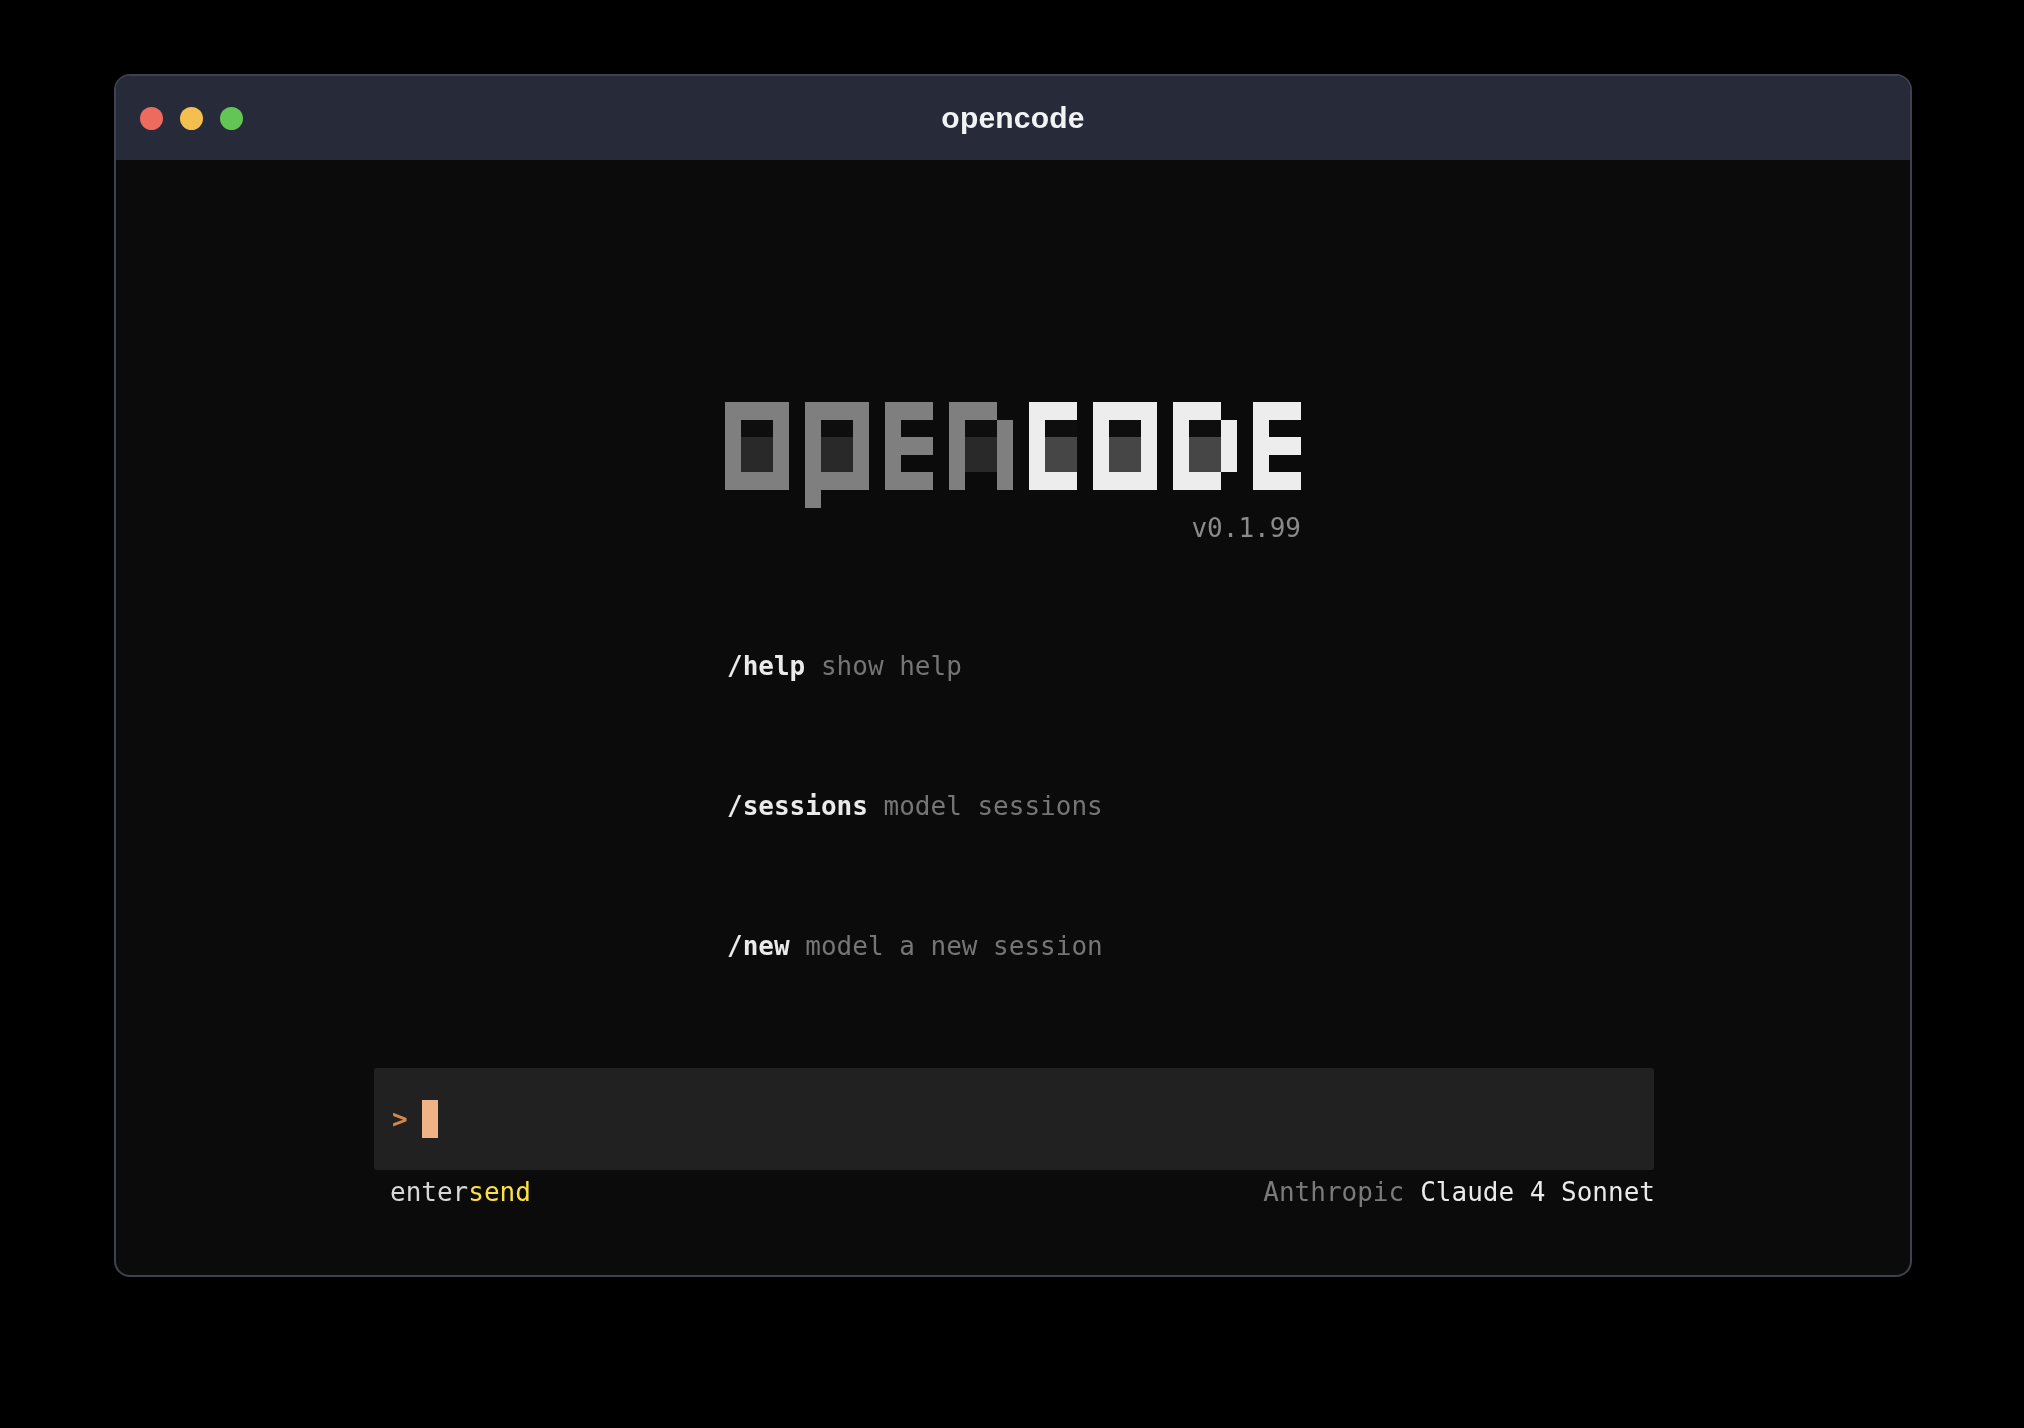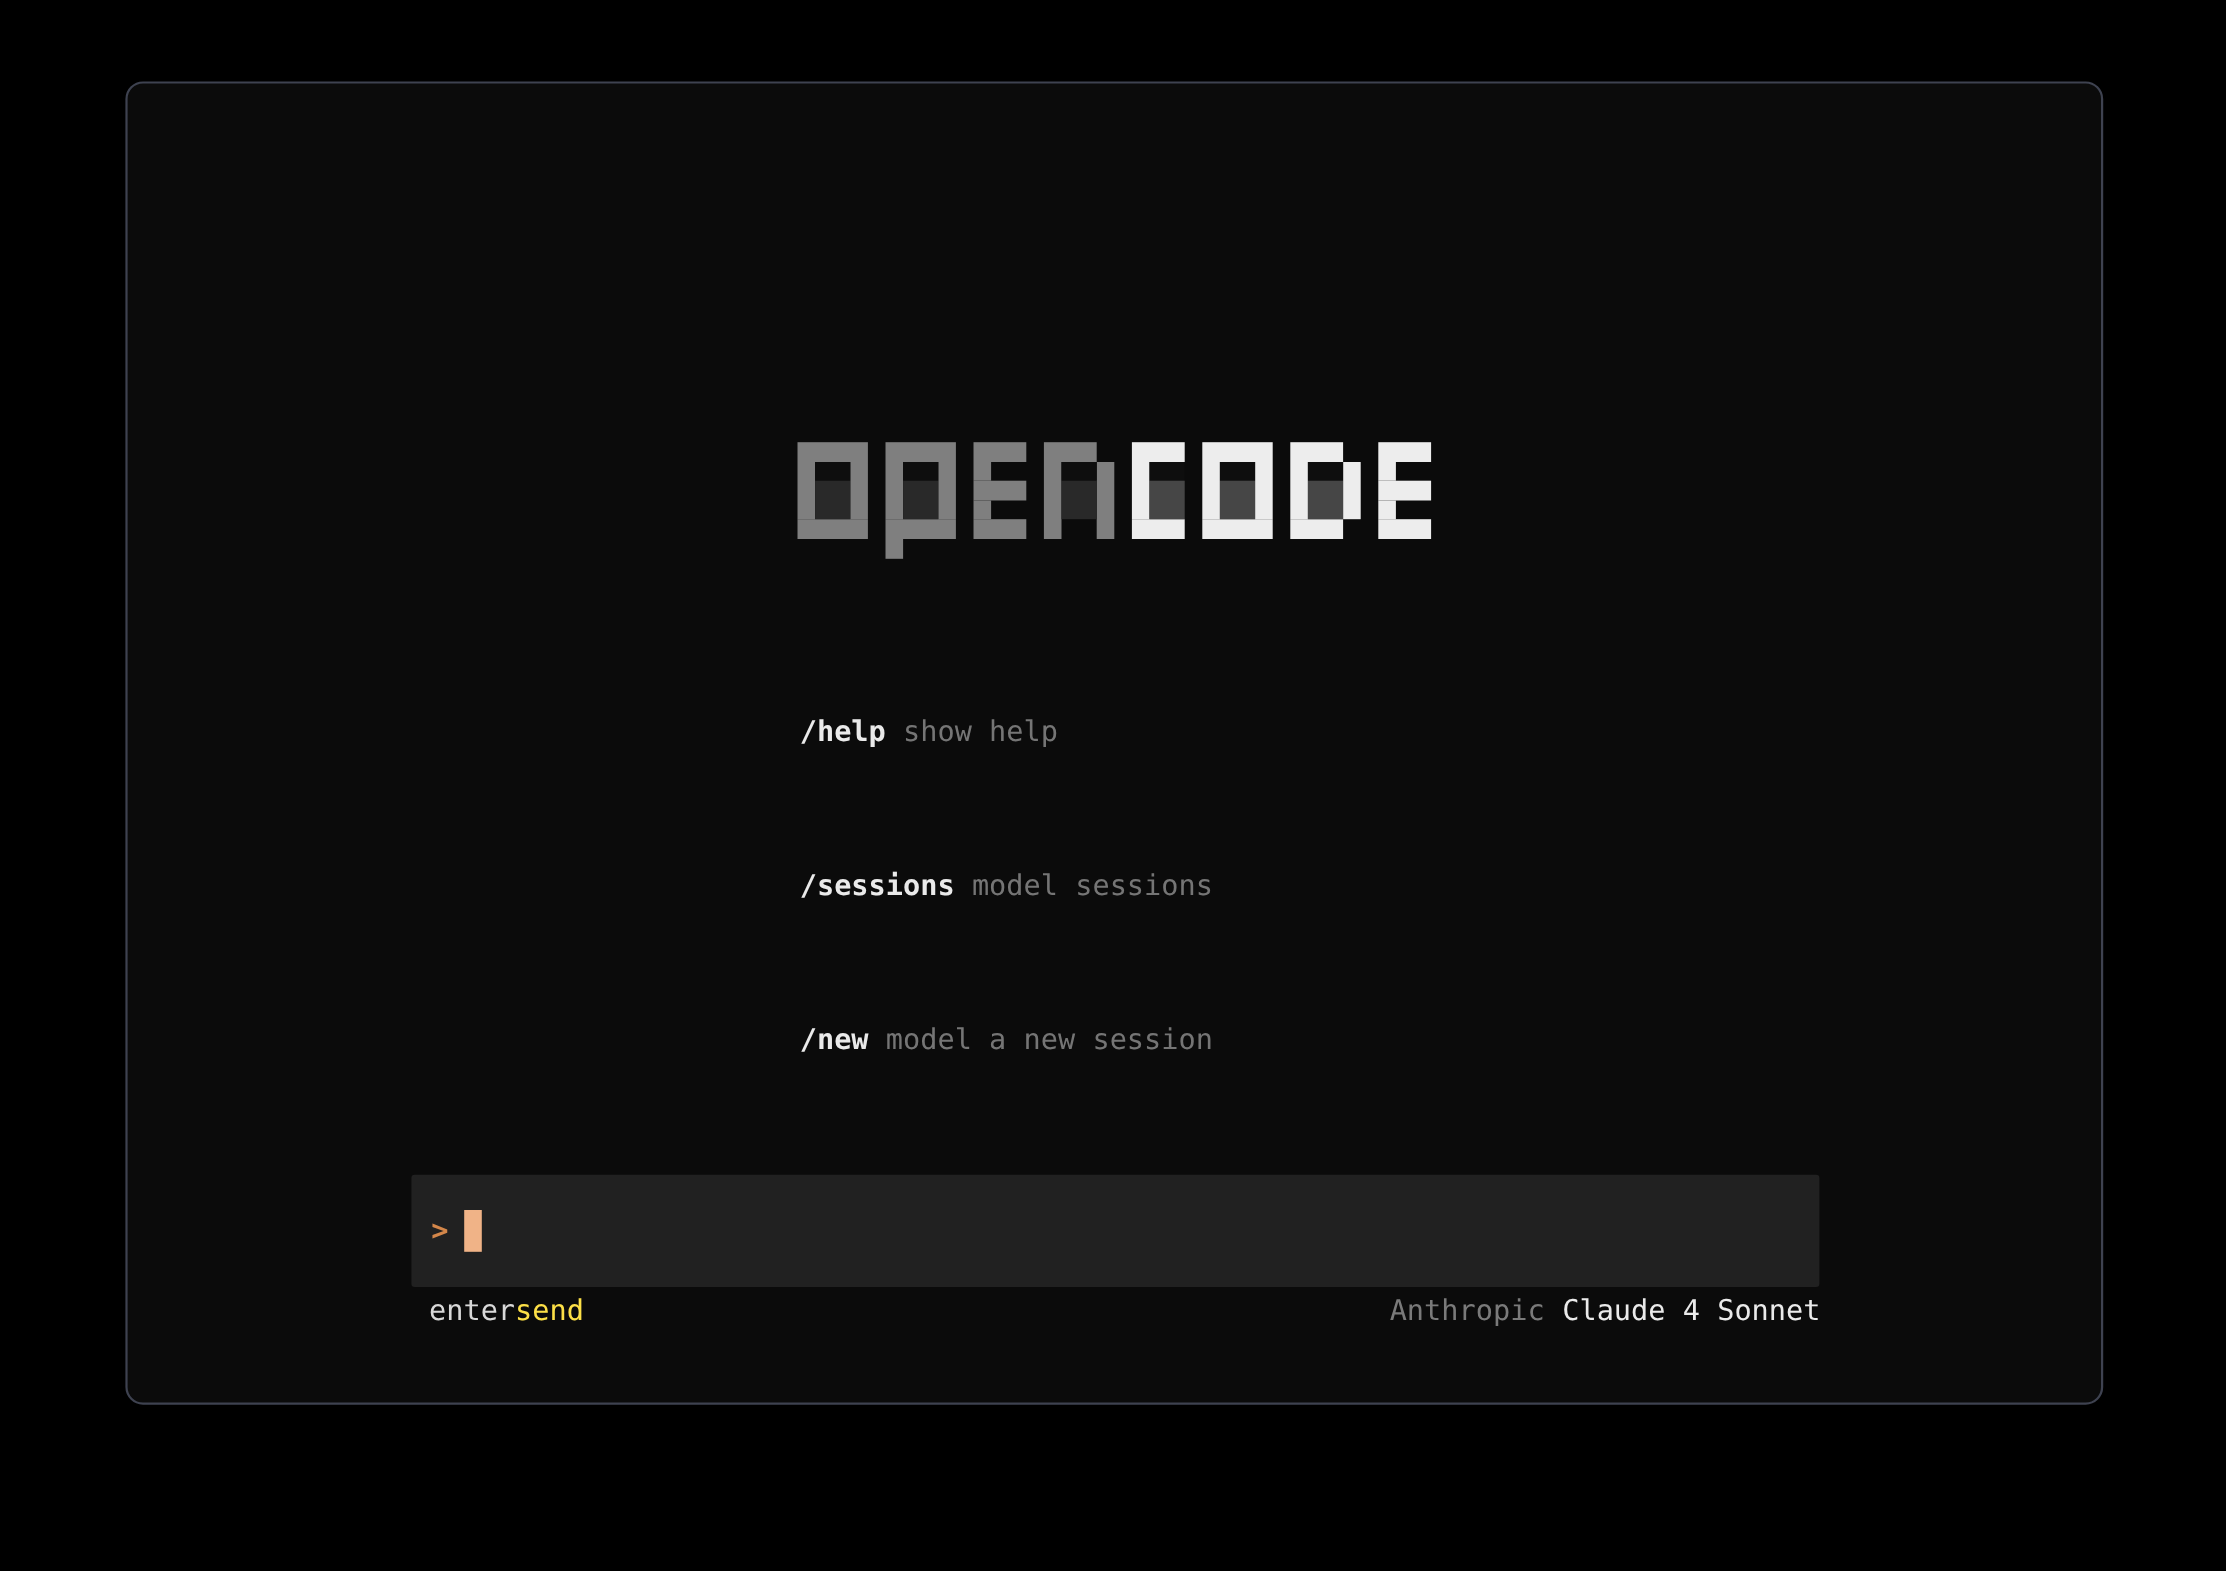--- a/index.html
+++ b/index.html
@@ -124,20 +124,28 @@
   .sb-key { color: #d8d8d8; font-weight: 400; }
   .sb-send { color: #fde047; }
   .sb-provider { color: #7a7a7a; }
   .sb-model { color: #eaeaea; font-weight: 400; margin-left: 16px; }
 </style>
 </head>
 <body>
 
 <div class="window">
 
+  <div class="titlebar">
+    <div class="lights">
+      <div class="light" id="light-close" style="background: rgb(237, 106, 94);"></div>
+      <div class="light" id="light-min" style="background: rgb(245, 191, 79);"></div>
+      <div class="light" id="light-zoom" style="background: rgb(98, 197, 84);"></div>
+    </div>
+    <div class="win-title">opencode</div>
+  </div>
 
   <div class="logo" id="logo-pixels" aria-label="opencode">
       <div class="px" style="left: 0px; top: 0px; width: 64px; height: 17.6px; background: rgb(127, 127, 127);"></div>
       <div class="px" style="left: 0px; top: 17.6px; width: 16px; height: 52.8px; background: rgb(127, 127, 127);"></div>
       <div class="px" style="left: 48px; top: 17.6px; width: 16px; height: 52.8px; background: rgb(127, 127, 127);"></div>
       <div class="px" style="left: 0px; top: 70.4px; width: 64px; height: 17.6px; background: rgb(127, 127, 127);"></div>
       <div class="px" style="left: 16px; top: 17.6px; width: 32px; height: 17.6px; background: rgb(14, 14, 14);"></div>
       <div class="px" style="left: 16px; top: 35.2px; width: 32px; height: 35.2px; background: rgb(41, 41, 41);"></div>
       <div class="px" style="left: 80px; top: 0px; width: 64px; height: 17.6px; background: rgb(127, 127, 127);"></div>
       <div class="px" style="left: 80px; top: 17.6px; width: 16px; height: 52.8px; background: rgb(127, 127, 127);"></div>
@@ -173,20 +181,21 @@
       <div class="px" style="left: 496px; top: 17.6px; width: 16px; height: 52.8px; background: rgb(237, 237, 237);"></div>
       <div class="px" style="left: 464px; top: 17.6px; width: 32px; height: 17.6px; background: rgb(14, 14, 14);"></div>
       <div class="px" style="left: 464px; top: 35.2px; width: 32px; height: 35.2px; background: rgb(70, 70, 70);"></div>
       <div class="px" style="left: 528px; top: 0px; width: 48px; height: 17.6px; background: rgb(237, 237, 237);"></div>
       <div class="px" style="left: 528px; top: 17.6px; width: 16px; height: 17.6px; background: rgb(237, 237, 237);"></div>
       <div class="px" style="left: 528px; top: 35.2px; width: 48px; height: 17.6px; background: rgb(237, 237, 237);"></div>
       <div class="px" style="left: 528px; top: 52.8px; width: 16px; height: 17.6px; background: rgb(237, 237, 237);"></div>
       <div class="px" style="left: 528px; top: 70.4px; width: 48px; height: 17.6px; background: rgb(237, 237, 237);"></div>
     </div>
 
+  <div class="version">v0.1.99</div>
 
   <div class="commands" id="command-list">
     <div><span class="cmd-name">/help</span><span class="cmd-desc"> show help</span></div>
   
     <div><span class="cmd-name">/sessions</span><span class="cmd-desc"> model sessions</span></div>
   
     <div><span class="cmd-name">/new</span><span class="cmd-desc"> model a new session</span></div>
   
     <div><span class="cmd-name">/model</span><span class="cmd-desc"> switch model</span></div>
   

